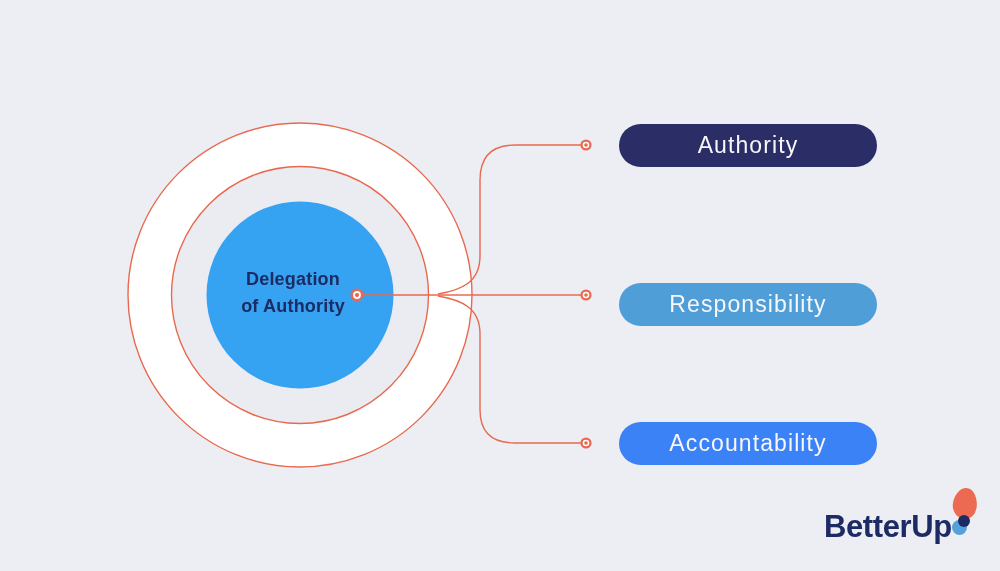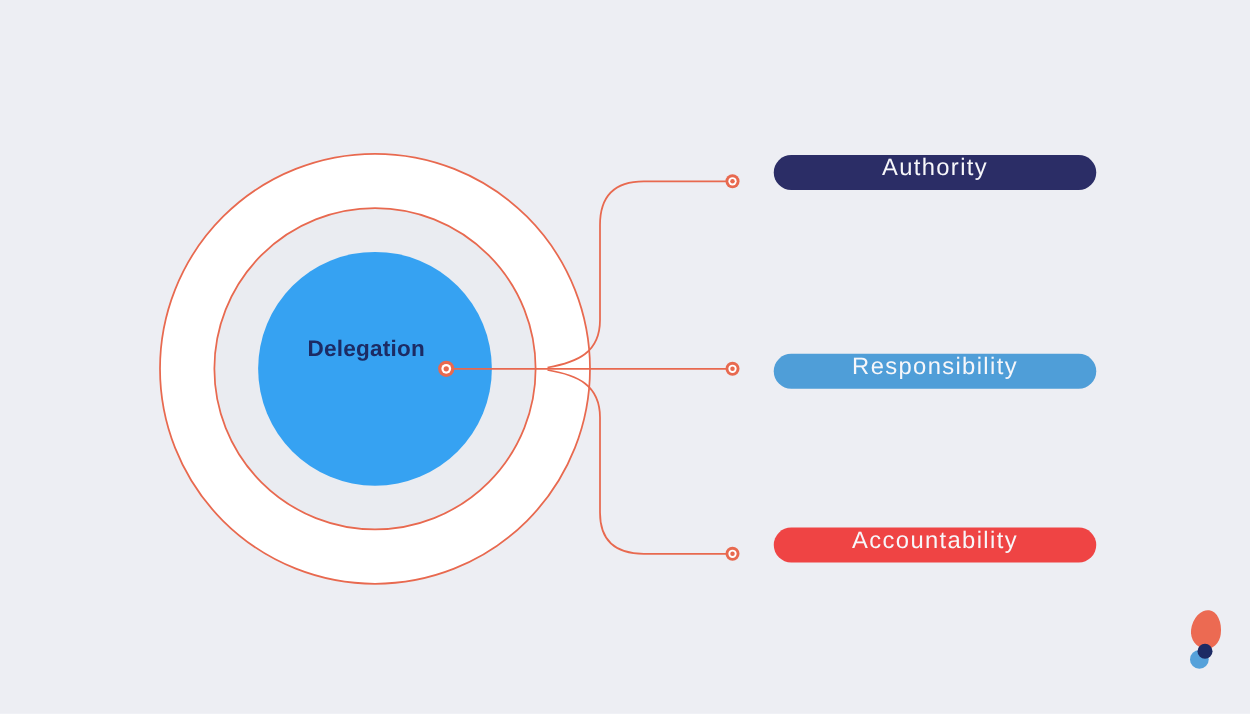--- a/index.html
+++ b/index.html
@@ -19,24 +19,24 @@
     left: 183px; top: 266px; width: 220px;
     text-align: center;
     font-size: 18px;
     font-weight: bold;
     line-height: 27px;
     letter-spacing: 0.2px;
   }
 
   .pill {
     position: absolute;
-    left: 619px; width: 258px; height: 28px;
+    left: 619px; width: 258px; height: 43px;
     border-radius: 21.5px;
-    display: flex; justify-content: center;
-    font-size: 19px;
+    display: flex; align-items: center; justify-content: center;
+    font-size: 23px;
     font-weight: 400;
     letter-spacing: 1.1px;
   }
   .pill-1 { top: 124px; }
   .pill-2 { top: 273px; margin-top: 10px; }
   .pill-3 { top: 422px; }
 
   .logo {
     position: absolute;
     left: 824px; top: 486px; width: 160px; height: 70px;
@@ -97,33 +97,35 @@
     </g>
     <g>
       <circle cx="586" cy="443" r="5.6" fill="#e8694f"></circle>
       <circle cx="586" cy="443" r="3.3" fill="#ffffff"></circle>
       <circle cx="586" cy="443" r="1.8" fill="#e8694f"></circle>
     </g>
   </svg>
 
   <div class="hub-label" style="color: rgb(28, 43, 100);">
     <div>Delegation</div>
+    <div>of Authority</div>
   </div>
 
   <div class="pill pill-1" style="background: rgb(43, 45, 102); color: rgb(247, 247, 250);">
     <span>Authority</span>
   </div>
   <div class="pill pill-2" style="background: rgb(79, 158, 216); color: rgb(247, 247, 250);">
     <span>Responsibility</span>
   </div>
-  <div class="pill pill-3" style="background: #ef4444; color: rgb(247, 247, 250);">
+  <div class="pill pill-3" style="background: #3b82f6; color: rgb(247, 247, 250);">
     <span>Accountability</span>
   </div>
 
   <div class="logo">
+    <span class="logo-wordmark" style="color: rgb(29, 43, 100);">BetterUp</span>
     <span class="logo-mark">
       <span class="mark-coral" style="background: rgb(236, 106, 82);"></span>
       <span class="mark-blue" style="background: rgb(85, 161, 218);"></span>
       <span class="mark-navy" style="background: rgb(29, 43, 100);"></span>
     </span>
   </div>
 
 </div>
 
 </body></html>

